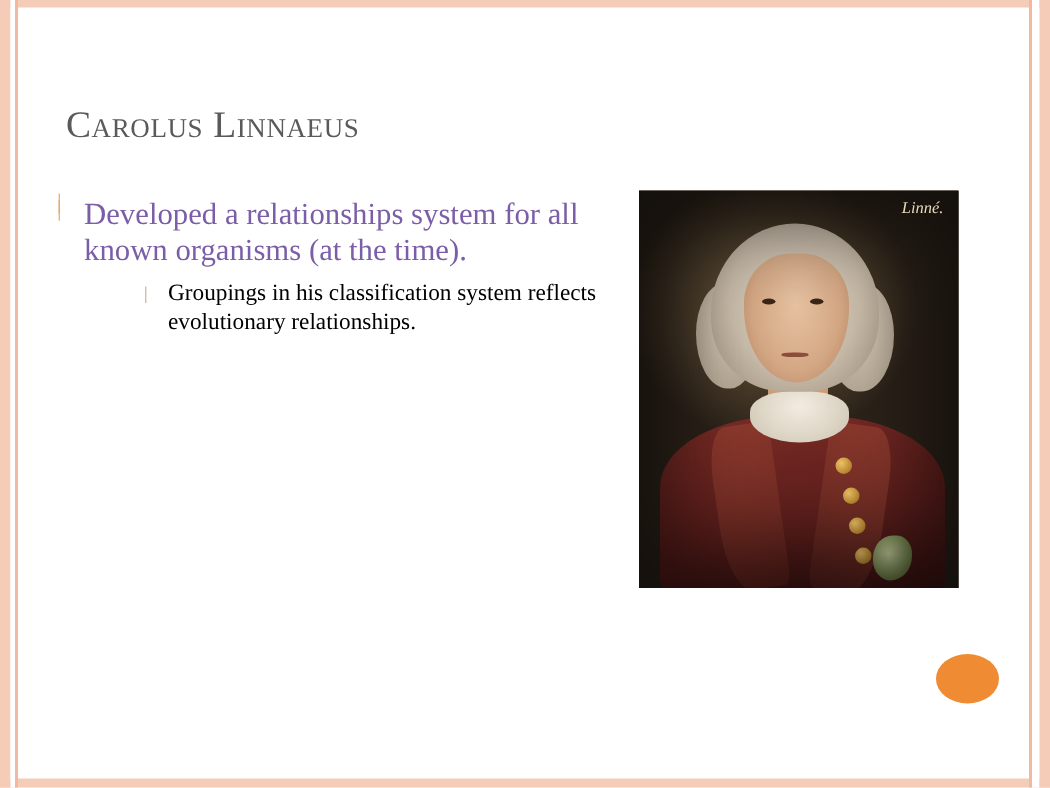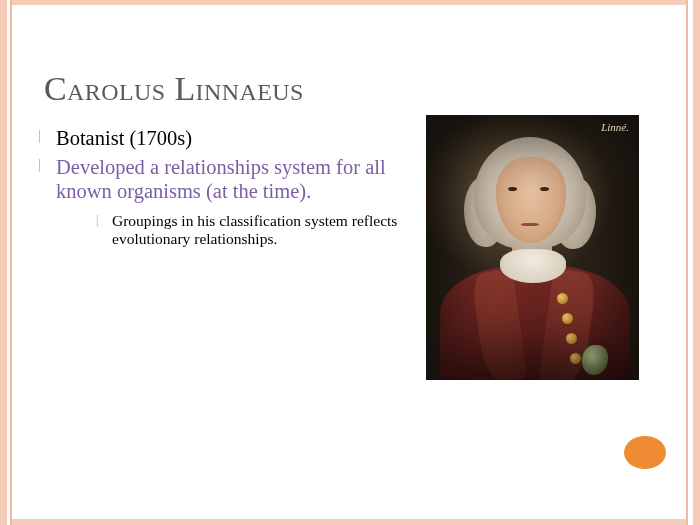--- a/index.html
+++ b/index.html
@@ -69,21 +69,21 @@
     width: 700px; height: 6px;
     background: #f5ccb8;
   }
 
   
   .title {
     position: absolute;
     left: 44px;
     top: 70px;
     font-family: "Liberation Serif", serif;
-    font-size: 34px;
+    font-size: 25px;
     color: #5a5a5a;
     letter-spacing: 0.4px;
     font-variant: small-caps;
     white-space: nowrap;
   }
 
   
   .body {
     position: absolute;
     left: 34px;
@@ -140,21 +140,21 @@
     left: 62px;
     top: 1px;
     color: #c99a74;
     font-size: 12px;
   }
 
   
   .portrait {
     position: absolute;
     left: 426px;
-    top: 115px;
+    top: 127px;
     width: 213px;
     height: 265px;
     background: #2a211a;
     overflow: hidden;
   }
   .portrait .signature {
     position: absolute;
     right: 10px;
     top: 6px;
     color: #e6d9b8;
@@ -321,21 +321,20 @@
   <div class="band-right-thin"></div>
   <div class="band-right-inner"></div>
   <div class="band-right-outer"></div>
 
   <div class="title">Carolus Linnaeus</div>
 
   <div class="body">
 
     <div class="bullet-l1">
       <span class="marker">|</span>
-      <span>Botanist (1700s)</span>
     </div>
 
     <div class="bullet-l1 purple">
       <span class="marker">|</span>
       <span>Developed a relationships system for all known organisms (at the time).</span>
     </div>
 
 
     <div class="bullet-l3">
       <span class="marker">|</span>

